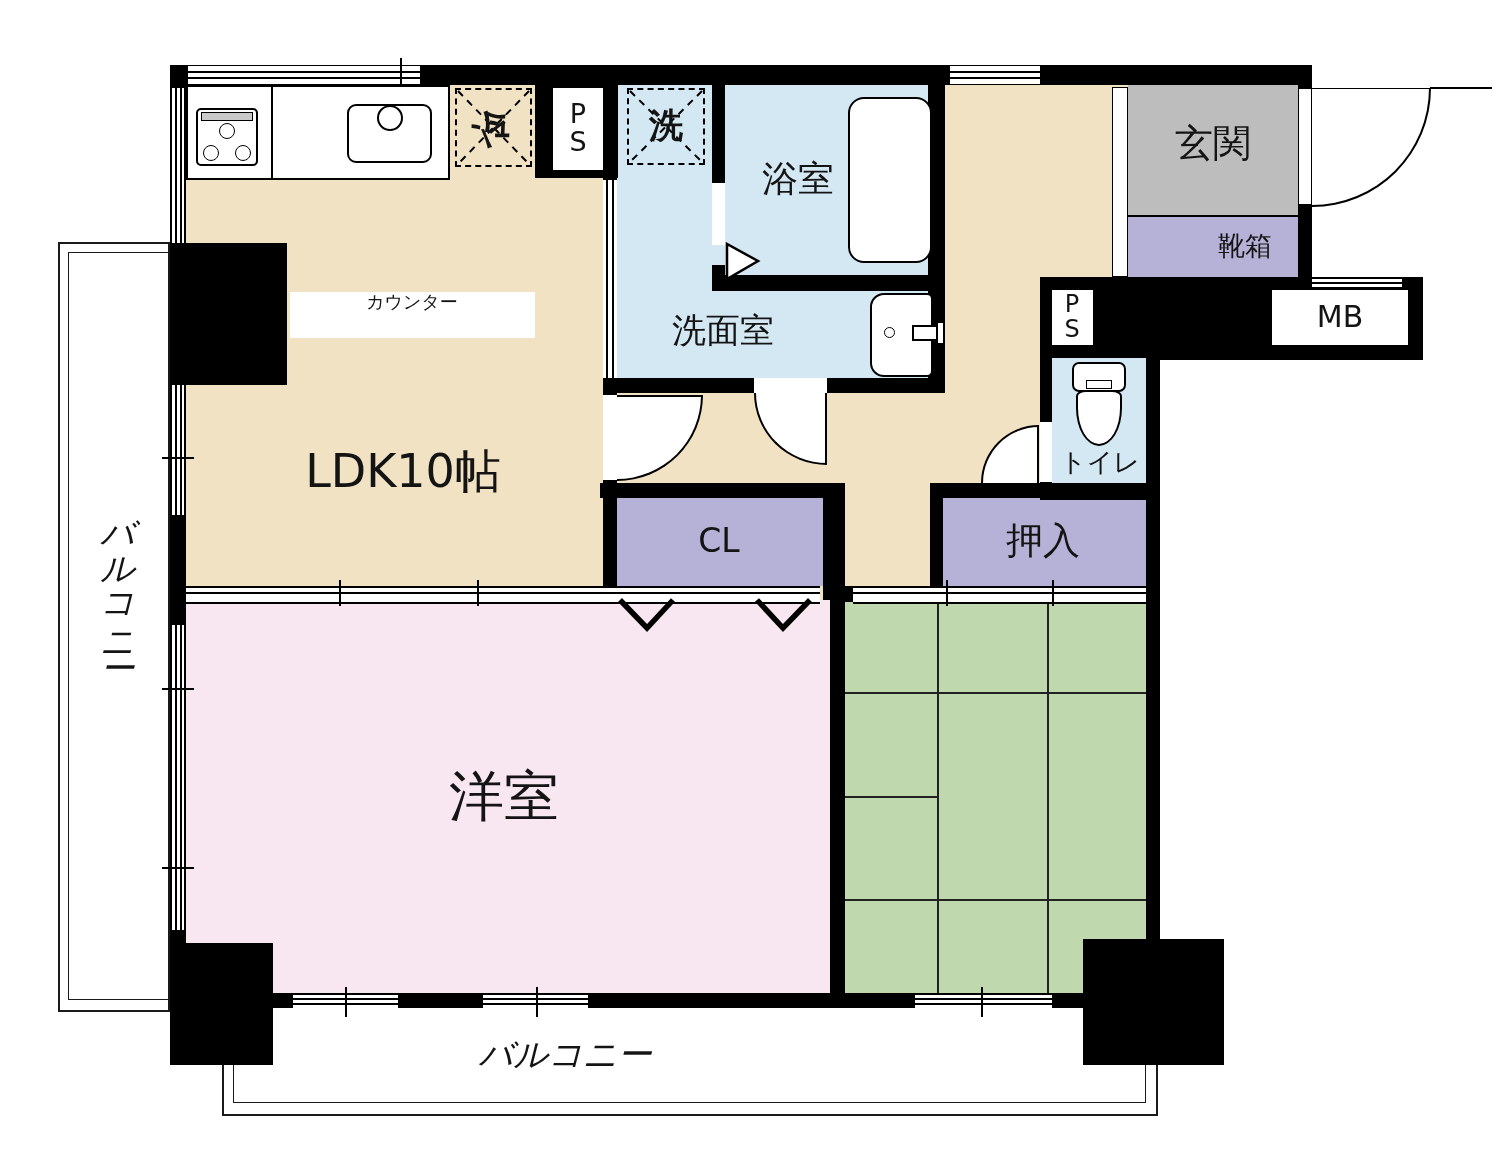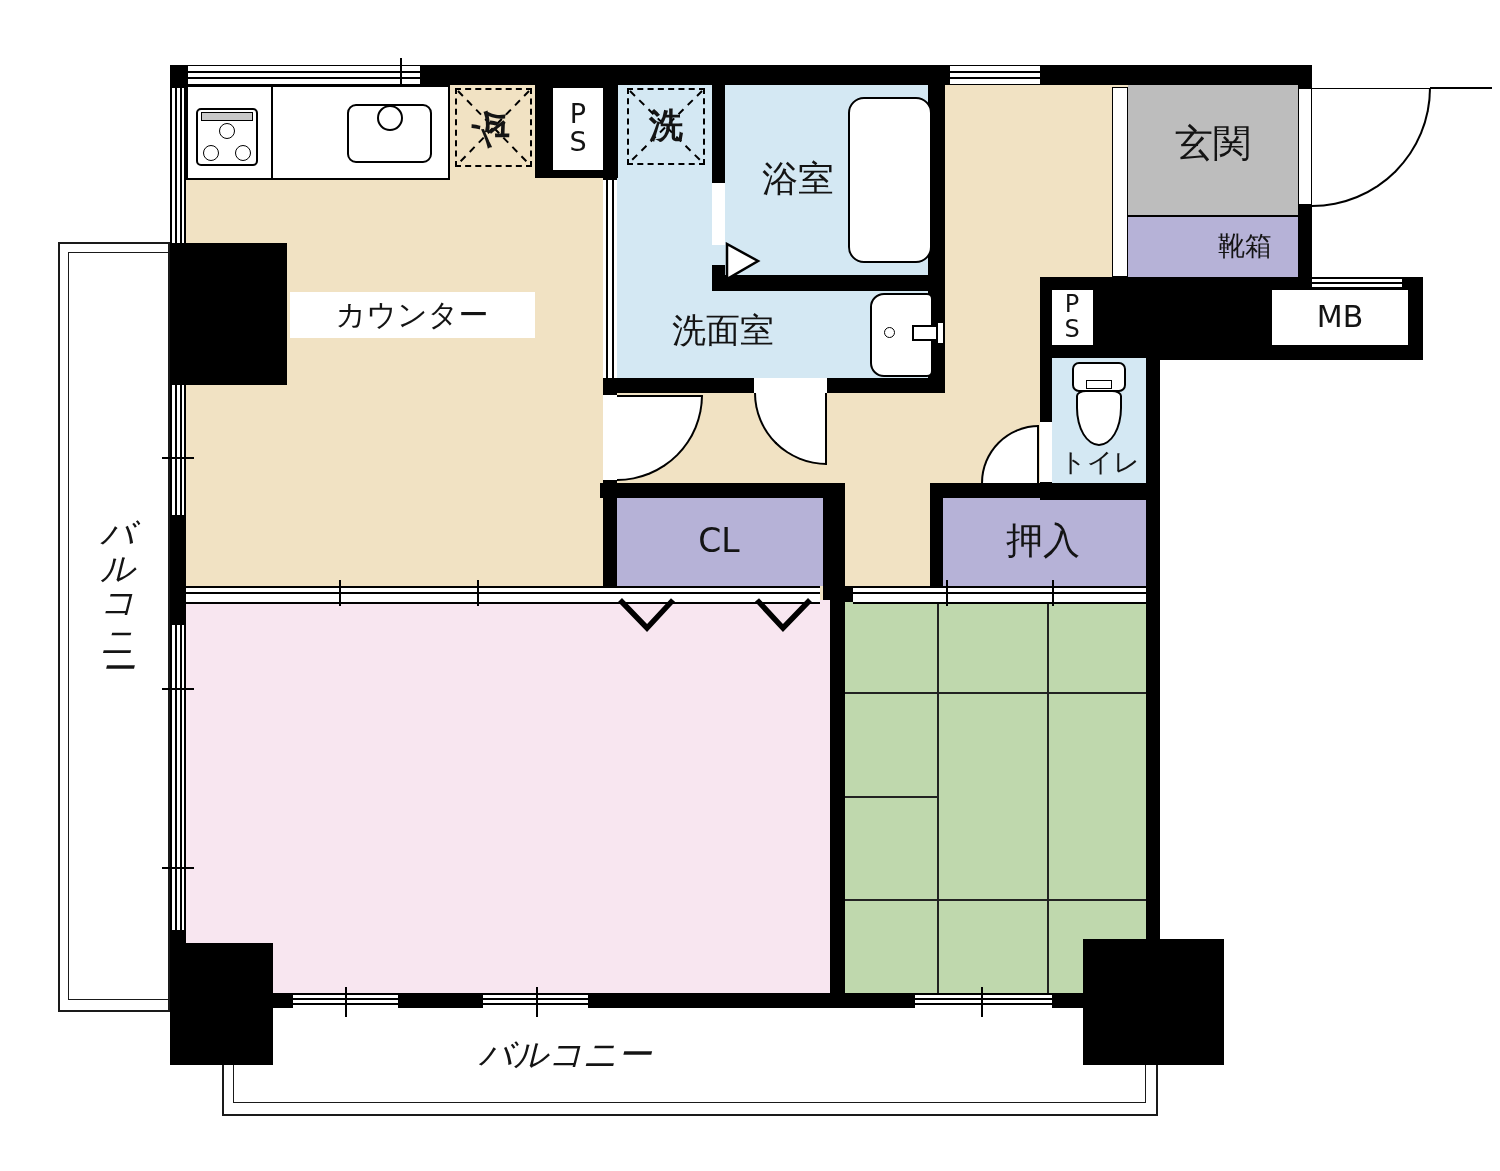--- a/index.html
+++ b/index.html
@@ -213,30 +213,31 @@
   </div>
   <div class="abs" style="left:1052px;top:290px;width:41px;height:55px;background:#fff;"></div>
   <div class="lbl" style="left:1072px;top:317px;font-size:24px;">
     <span>P</span><br>
     <span>S</span>
   </div>
   <div class="abs" style="left:1272px;top:290px;width:136px;height:55px;background:#fff;"></div>
   <div class="lbl" style="left:1340px;top:317px;font-size:30px;">MB</div>
 
   <div class="abs" style="left:290px;top:292px;width:245px;height:46px;background:#fff;"></div>
-  <div class="lbl" style="left:412px;top:315px;font-size:30px;">カウンター</div>
-
+  <div class="lbl" style="left:412px;top:302px;font-size:18px;">カウンター</div>
+
+  <div class="lbl" style="left:403px;top:471px;font-size:46px;">LDK10帖</div>
   <div class="lbl" style="left:798px;top:179px;font-size:36px;background:#D4E8F3;padding:2px 4px;">浴室</div>
   <div class="lbl" style="left:723px;top:331px;font-size:34px;">洗面室</div>
   <div class="lbl" style="left:1100px;top:463px;font-size:26px;">トイレ</div>
   <div class="lbl" style="left:1213px;top:144px;font-size:38px;">玄関</div>
   <div class="lbl" style="left:1213px;top:246px;font-size:27px;margin-left:32px;">靴箱</div>
   <div class="lbl" style="left:719px;top:541px;font-size:33px;">CL</div>
   <div class="lbl" style="left:1043px;top:541px;font-size:37px;font-family:Liberation Serif, serif;">押入</div>
 
   <div class="lbl" style="left:504px;top:797px;font-size:55px;">
-    <br>
+    <span>洋室</span><br>
   </div>
 
   <div class="lbl vert" style="left:117px;top:573px;font-size:34px;font-style:italic;">バルコニー</div>
   <div class="lbl" style="left:565px;top:1055px;font-size:34px;font-style:italic;">バルコニー</div>
 
 </div>
 
 </body></html>

